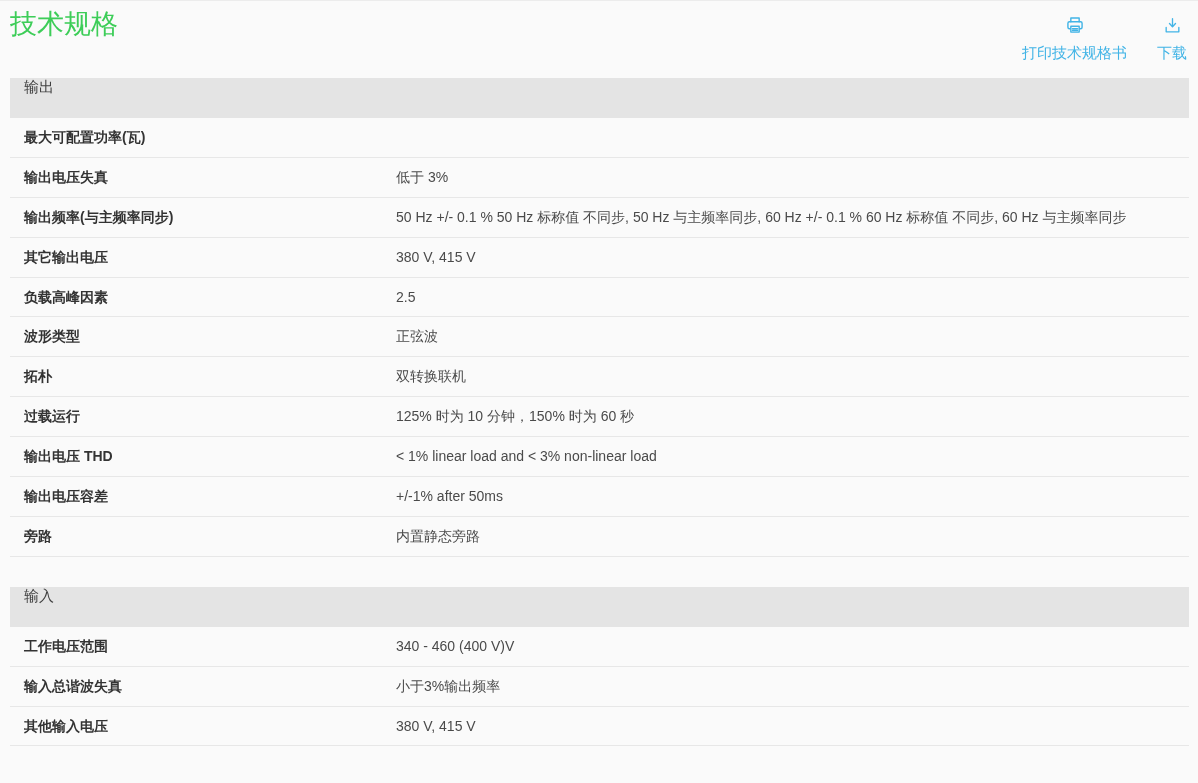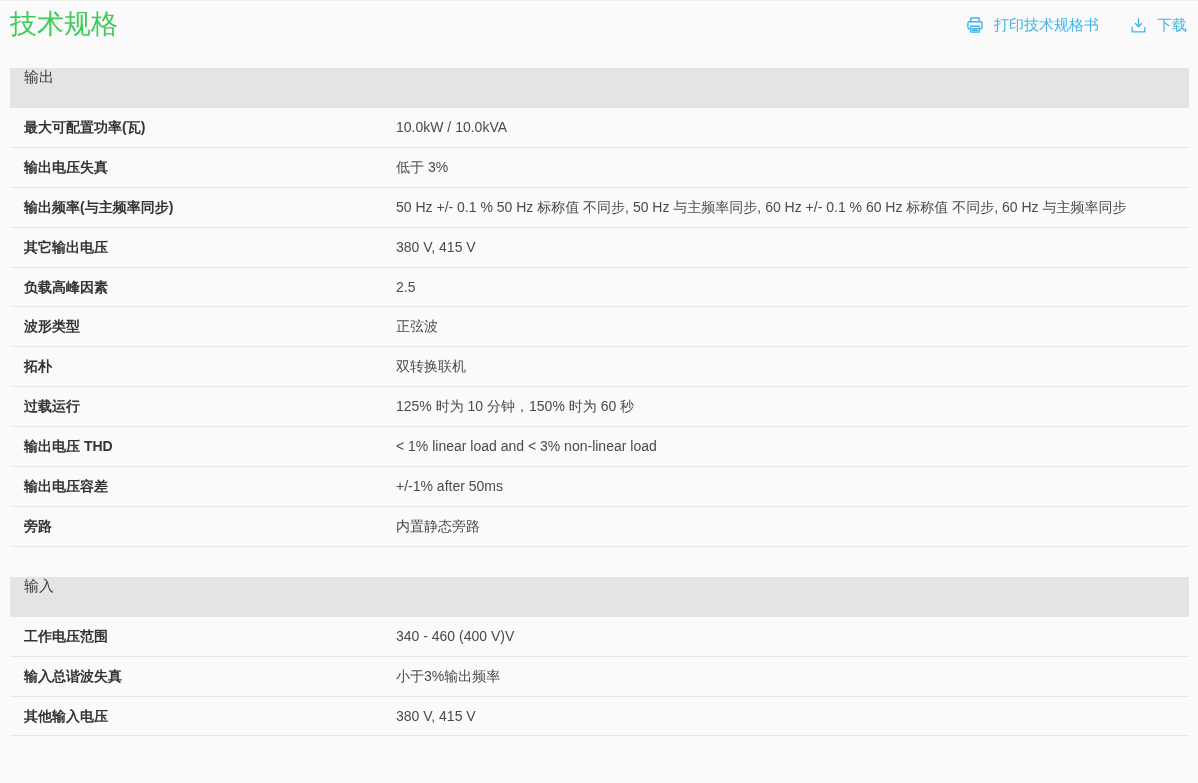--- a/index.html
+++ b/index.html
@@ -16,31 +16,31 @@
   body{
     width:1198px;height:783px;overflow:hidden;
     background:var(--page-bg);
     font-family:"Liberation Sans","DejaVu Sans",sans-serif;
     border-top:1px solid #ECECEC;
   }
   .page{padding:0 9px 0 10px;}
   
   .page-header{
     display:flex;justify-content:space-between;align-items:flex-start;
-    padding-top:7px;height:67px;
+    padding-top:7px;height:77px;
   }
   .page-title{
     margin:0;font-size:27px;font-weight:400;line-height:1.25;
     color:var(--accent-green);
   }
   .header-actions{display:flex;align-items:center;gap:30px;margin-top:7px;padding-right:2px;}
   .action-link{
     display:inline-flex;align-items:center;gap:9px;
     color:var(--link-blue);font-size:15px;text-decoration:none;cursor:pointer;
-    background:none;border:none;padding:0;font-family:inherit;
+    background:none;border:none;padding:0;font-family:inherit;flex-direction:column;
   }
   .action-link svg{display:block;}
   
   .spec-section{margin:0;}
   .spec-section + .spec-section{margin-top:30px;}
   .section-header{
     height:40px;display:flex;align-items:flex-start;
     background:var(--section-header-bg);
     padding-left:14px;font-size:15px;color:#3F3F3F;
   }
@@ -91,21 +91,20 @@
     </div>
   </div>
 
   <section class="spec-section">
     <div class="section-header">
       <span>输出</span>
     </div>
     <div>
   <div class="spec-row">
     <span class="spec-label">最大可配置功率(瓦)</span>
-    <span class="spec-value">10.0kW / 10.0kVA</span>
   </div>
 
   <div class="spec-row">
     <span class="spec-label">输出电压失真</span>
     <span class="spec-value">低于 3%</span>
   </div>
 
   <div class="spec-row">
     <span class="spec-label">输出频率(与主频率同步)</span>
     <span class="spec-value">50 Hz +/- 0.1 % 50 Hz 标称值 不同步, 50 Hz 与主频率同步, 60 Hz +/- 0.1 % 60 Hz 标称值 不同步, 60 Hz 与主频率同步</span>

